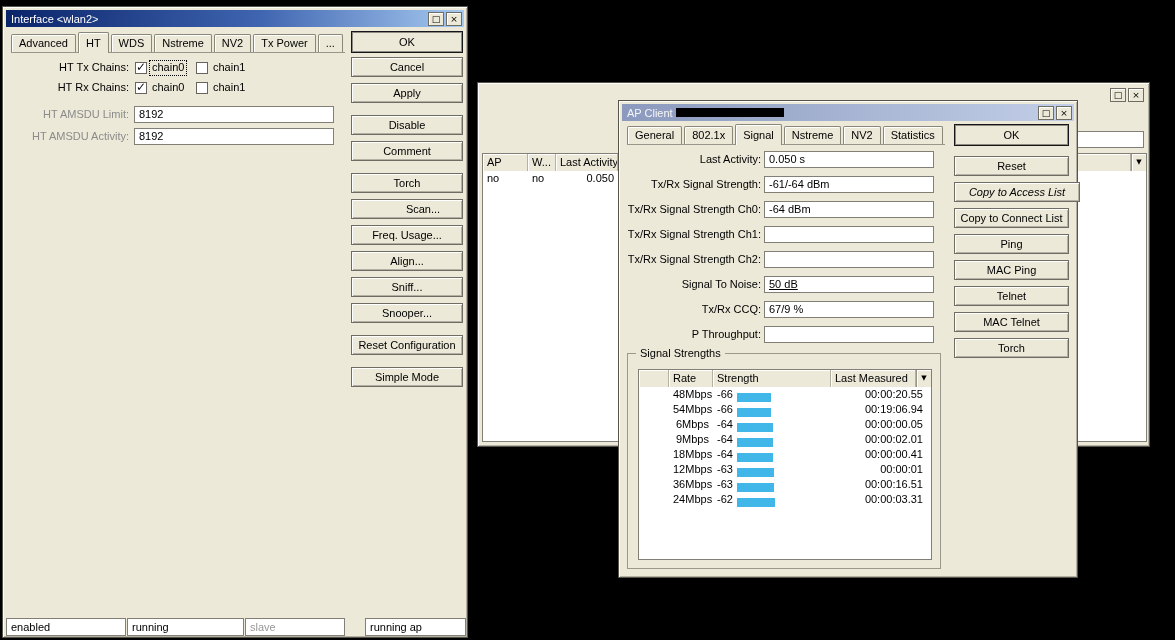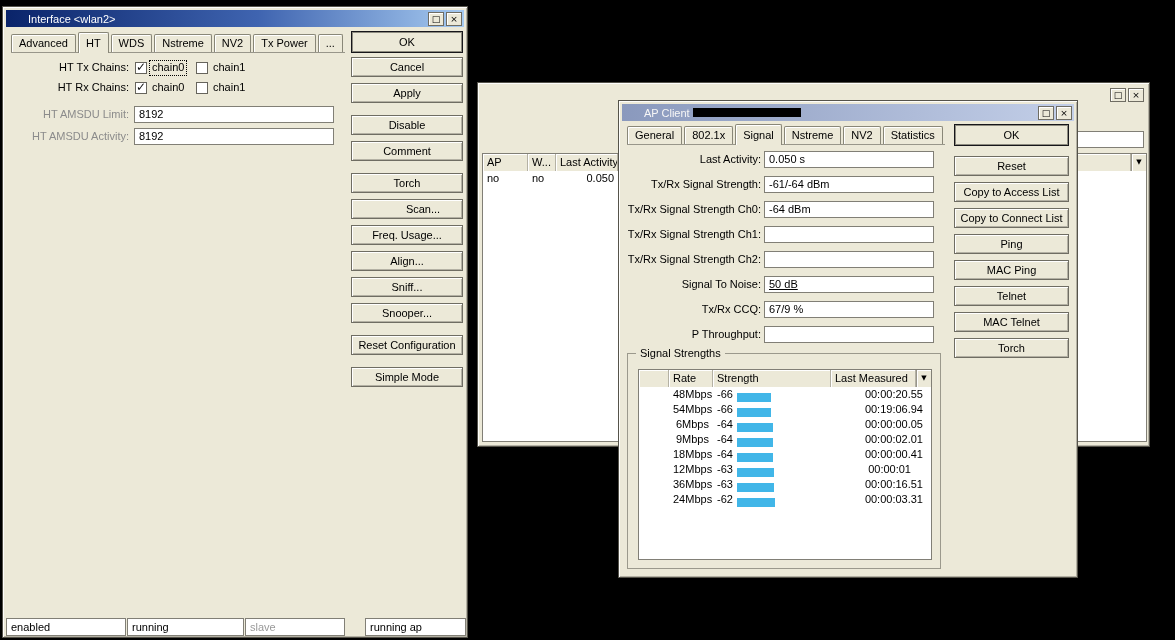--- a/index.html
+++ b/index.html
@@ -8,21 +8,21 @@
     width:1175px; height:640px; position:relative; overflow:hidden;
     background:#000;
     font-family:"Liberation Sans", sans-serif; font-size:11px; color:#000;
   }
   .window {
     position:absolute; background:#ece9d8; border:1px solid #55534a;
     box-shadow: inset 1px 1px 0 #fdfdfb, inset -1px -1px 0 #b4b1a4;
   }
   .titlebar {
     position:absolute; left:3px; top:3px; right:3px; height:17px;
-    display:flex; align-items:center; padding:0 2px 0 22px; color:#fff;justify-content:flex-end;
+    display:flex; align-items:center; padding:0 2px 0 5px; color:#fff;justify-content:flex-end;
   }
   .titlebar.active   { background:linear-gradient(90deg,#0a246a 0%,#3f64b0 55%,#a6caf0 100%); }
   .titlebar.inactive { background:linear-gradient(90deg,#8a99bd 0%,#c3cfe8 100%); color:#f6f6f6; }
   .titlebar.plain    { background:transparent; color:#000; }
   .tb-buttons { margin-left:auto; display:flex; gap:2px; }
   .tb-btn {
     width:16px; height:14px; background:#ece9d8; border:1px solid #6f6d63;
     box-shadow:inset 1px 1px 0 #fff; color:#000; text-align:center;
     font-family:"DejaVu Sans", sans-serif; font-size:9px; line-height:12px;
   }
@@ -209,21 +209,21 @@
         </div>
         <div class="td r" style="flex:1 1 auto; padding-right:8px;">00:00:00.41</div>
       </div>
       <div class="tr">
         <div class="td" style="width:30px;"></div>
         <div class="td r" style="width:44px;">12Mbps</div>
         <div class="td sig-cell" style="width:118px;">
           <span class="sig-val">-63</span>
           <span class="sig-bar" style="width: 37px;"></span>
         </div>
-        <div class="td r" style="flex:1 1 auto; padding-right:20px;">00:00:01</div>
+        <div class="td r" style="flex:1 1 auto; padding-right:8px;">00:00:01</div>
       </div>
       <div class="tr">
         <div class="td" style="width:30px;"></div>
         <div class="td r" style="width:44px;">36Mbps</div>
         <div class="td sig-cell" style="width:118px;">
           <span class="sig-val">-63</span>
           <span class="sig-bar" style="width: 37px;"></span>
         </div>
         <div class="td r" style="flex:1 1 auto; padding-right:8px;">00:00:16.51</div>
       </div>
@@ -234,21 +234,21 @@
           <span class="sig-val">-62</span>
           <span class="sig-bar" style="width: 38px;"></span>
         </div>
         <div class="td r" style="flex:1 1 auto; padding-right:8px;">00:00:03.31</div>
       </div>
     </div>
   </div>
 
   <div class="btn default" style="left:335px; top:23px; width:115px;">OK</div>
   <div class="btn" style="left:335px; top:55px; width:115px;">Reset</div>
-  <div class="btn" style="left:335px; top:81px; width:115px;">Copy to Access List</div>
+  <div class="btn" style="left:335px; top:81px; width:126px;font-style:italic;">Copy to Access List</div>
   <div class="btn" style="left:335px; top:107px; width:115px;">Copy to Connect List</div>
   <div class="btn" style="left:335px; top:133px; width:115px;">Ping</div>
   <div class="btn" style="left:335px; top:159px; width:115px;">MAC Ping</div>
   <div class="btn" style="left:335px; top:185px; width:115px;">Telnet</div>
   <div class="btn" style="left:335px; top:211px; width:115px;">MAC Telnet</div>
   <div class="btn" style="left:335px; top:237px; width:115px;">Torch</div>
 </div>
 
 <div class="window" style="left:2px; top:6px; width:466px; height:632px; z-index:3;">
   <div class="titlebar active">

